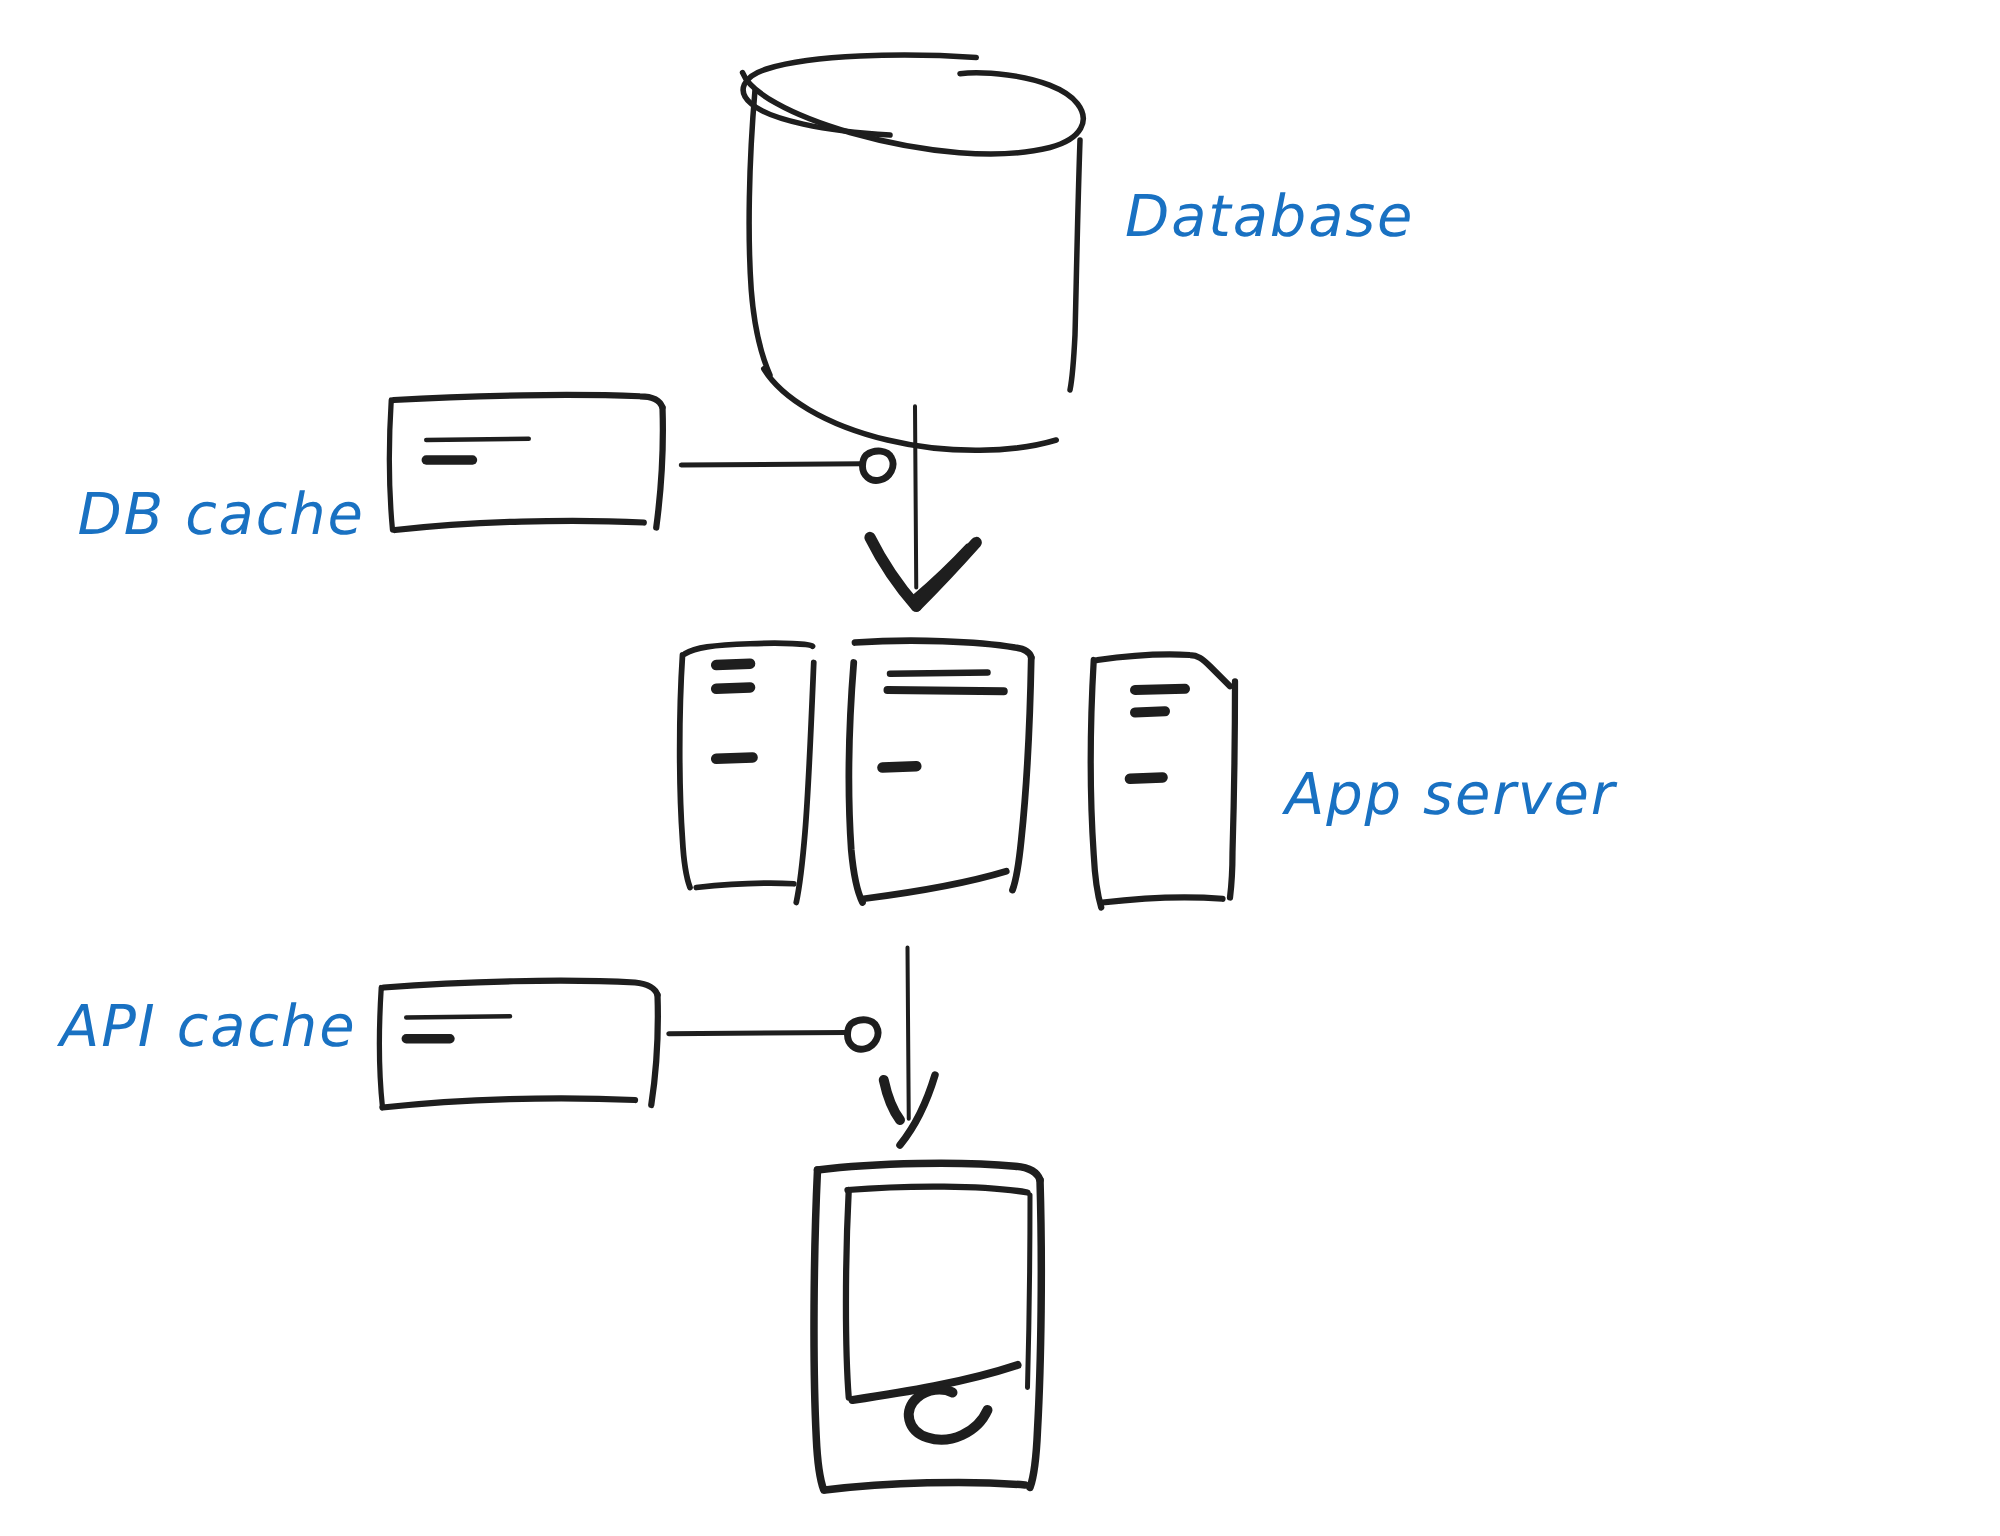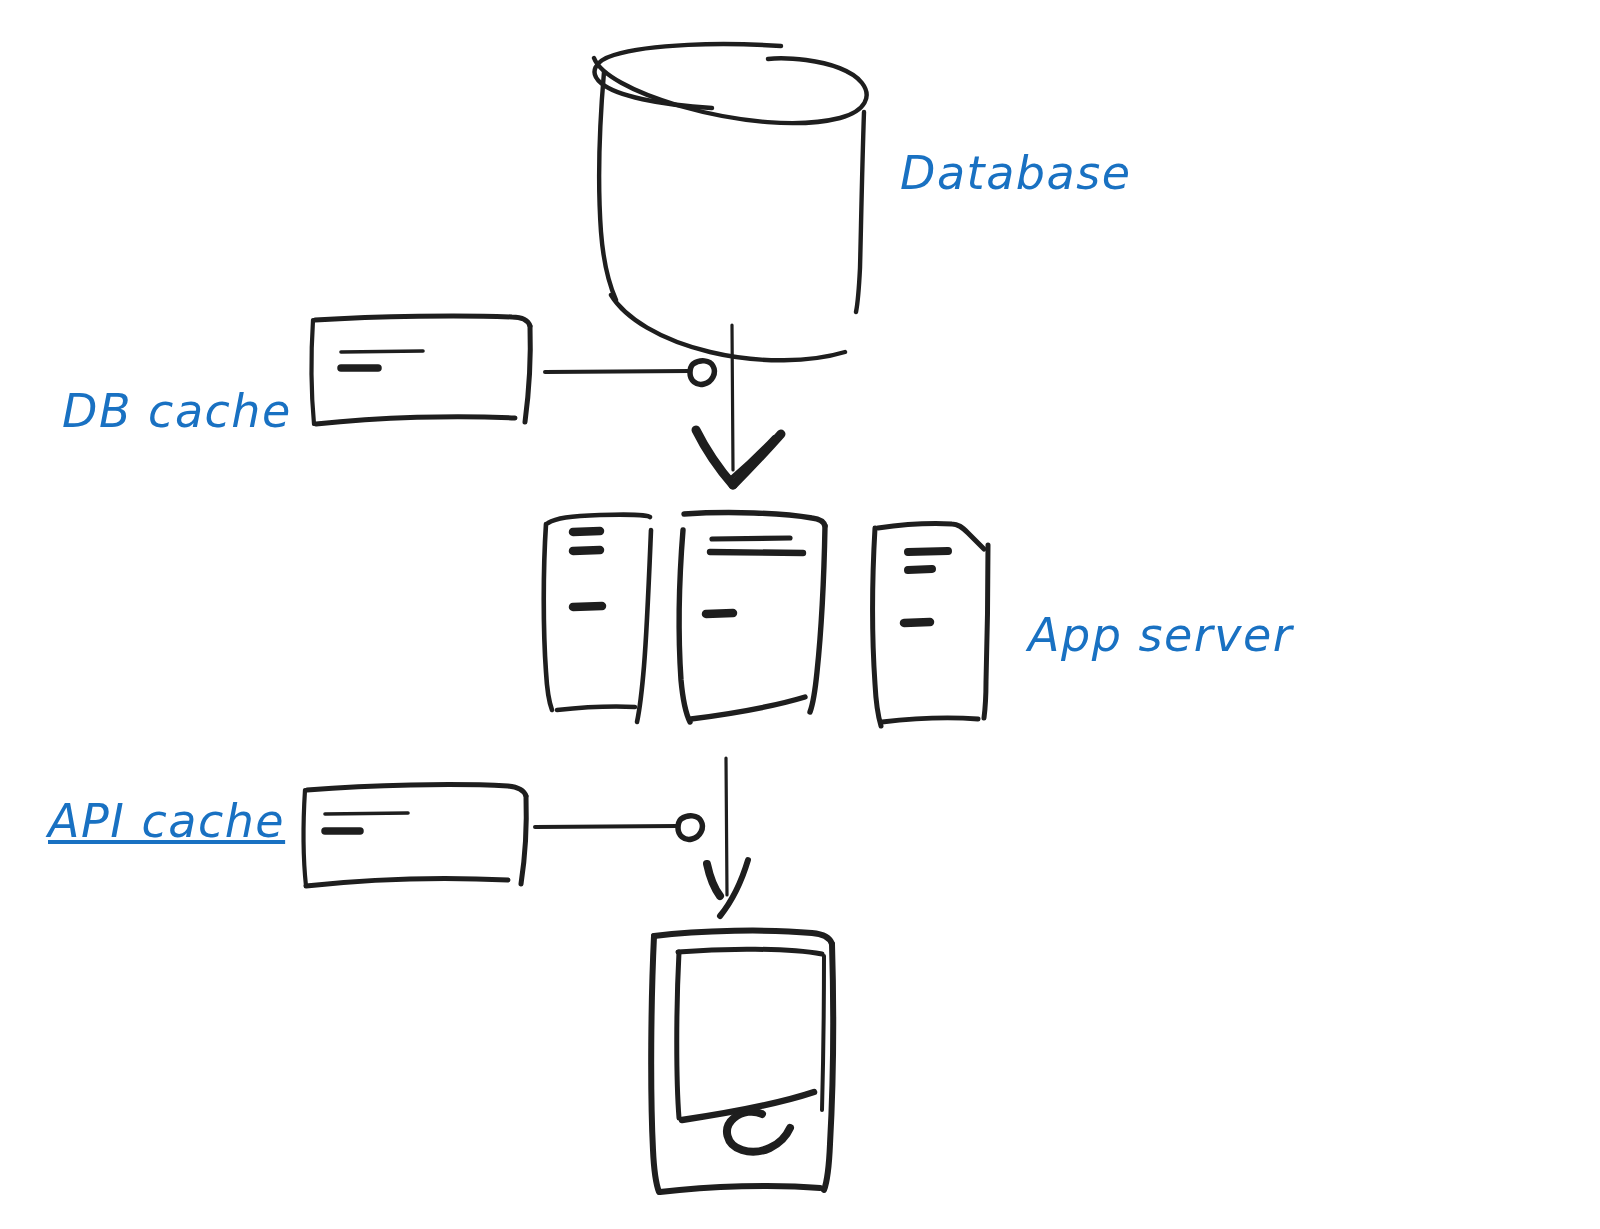--- a/index.html
+++ b/index.html
@@ -33,21 +33,21 @@
     font-weight: 400;
     letter-spacing: 1.5px;
     white-space: nowrap;
     line-height: 1;
     user-select: none;
   }
   #label-database  { left: 900px;  top: 150px; }
   #label-appserver { left: 1028px; top: 612px; }
   #label-frontend  { left: 908px;  top: 1050px; }
   #label-dbcache   { left: 62px;   top: 348px; margin-top: 40px; }
-  #label-apicache  { left: 48px;   top: 798px; text-decoration: underline; }
+  #label-apicache  { left: 48px;   top: 798px; }
 </style>
 </head>
 <body>
 
 <div id="canvas">
 
   <svg id="sketch" viewBox="0 0 1600 1229" xmlns="http://www.w3.org/2000/svg">
 
     <g fill="none" stroke="#1e1e1e" stroke-linecap="round" stroke-linejoin="round">
 

